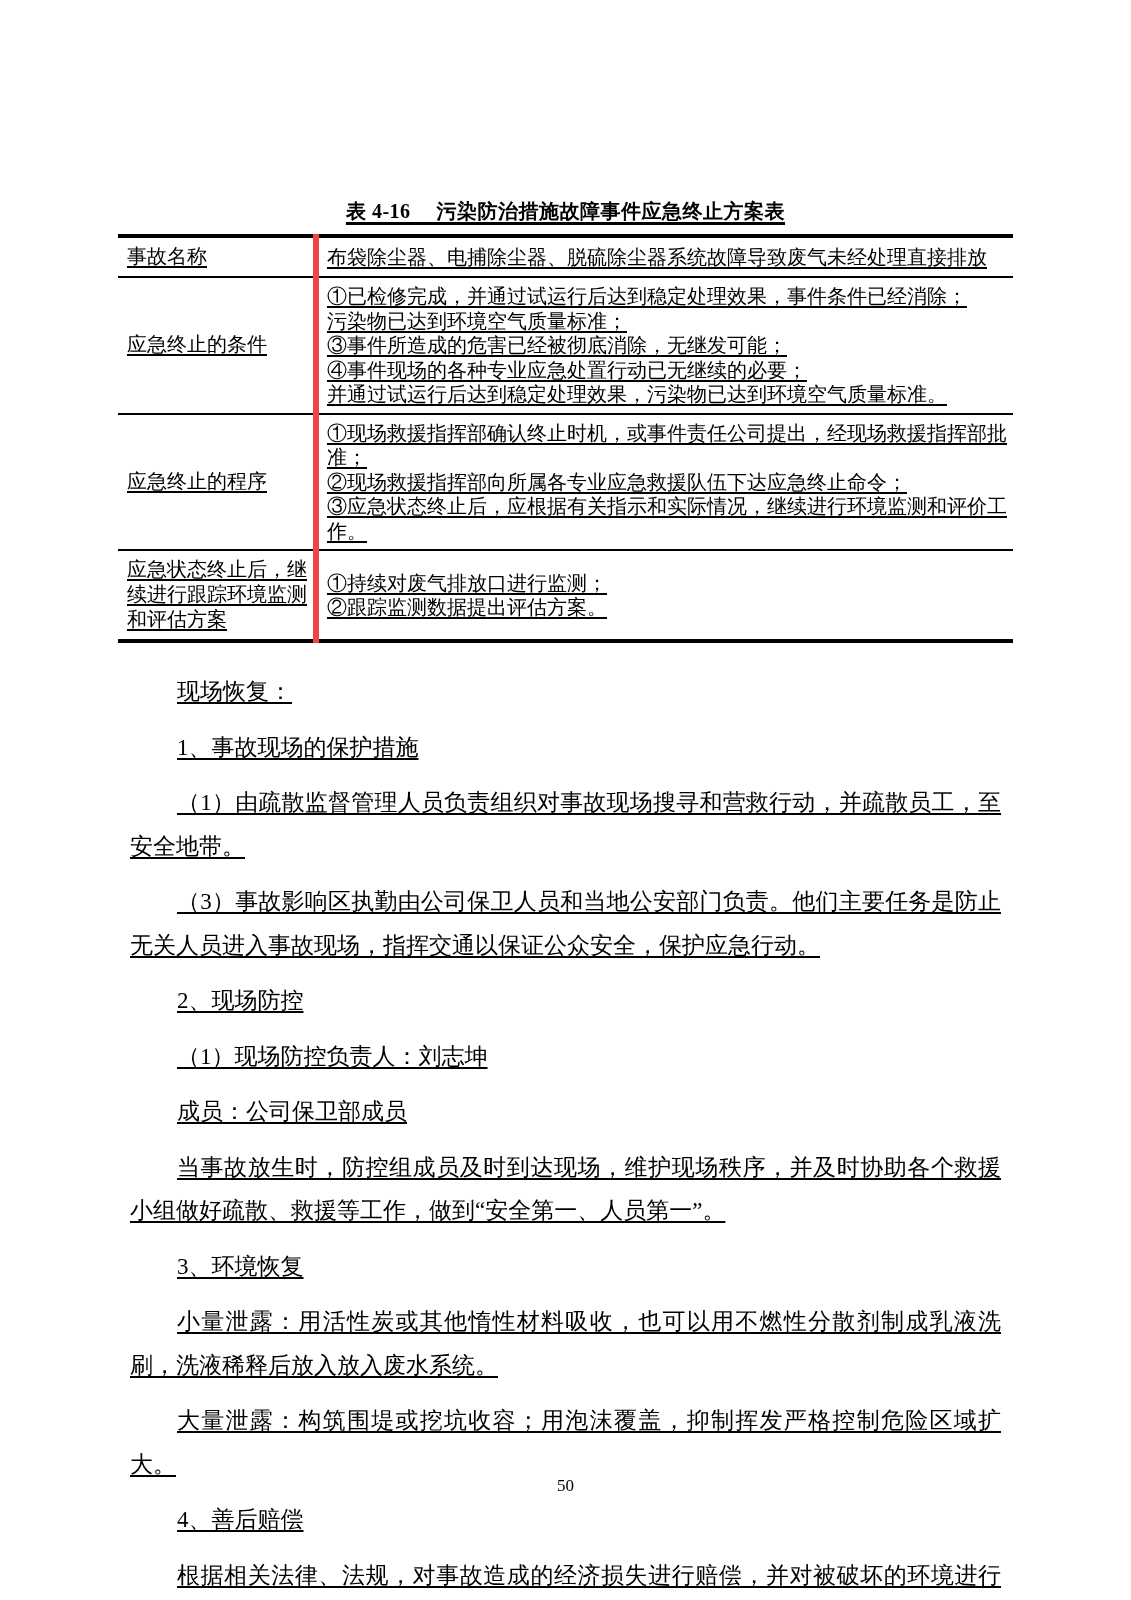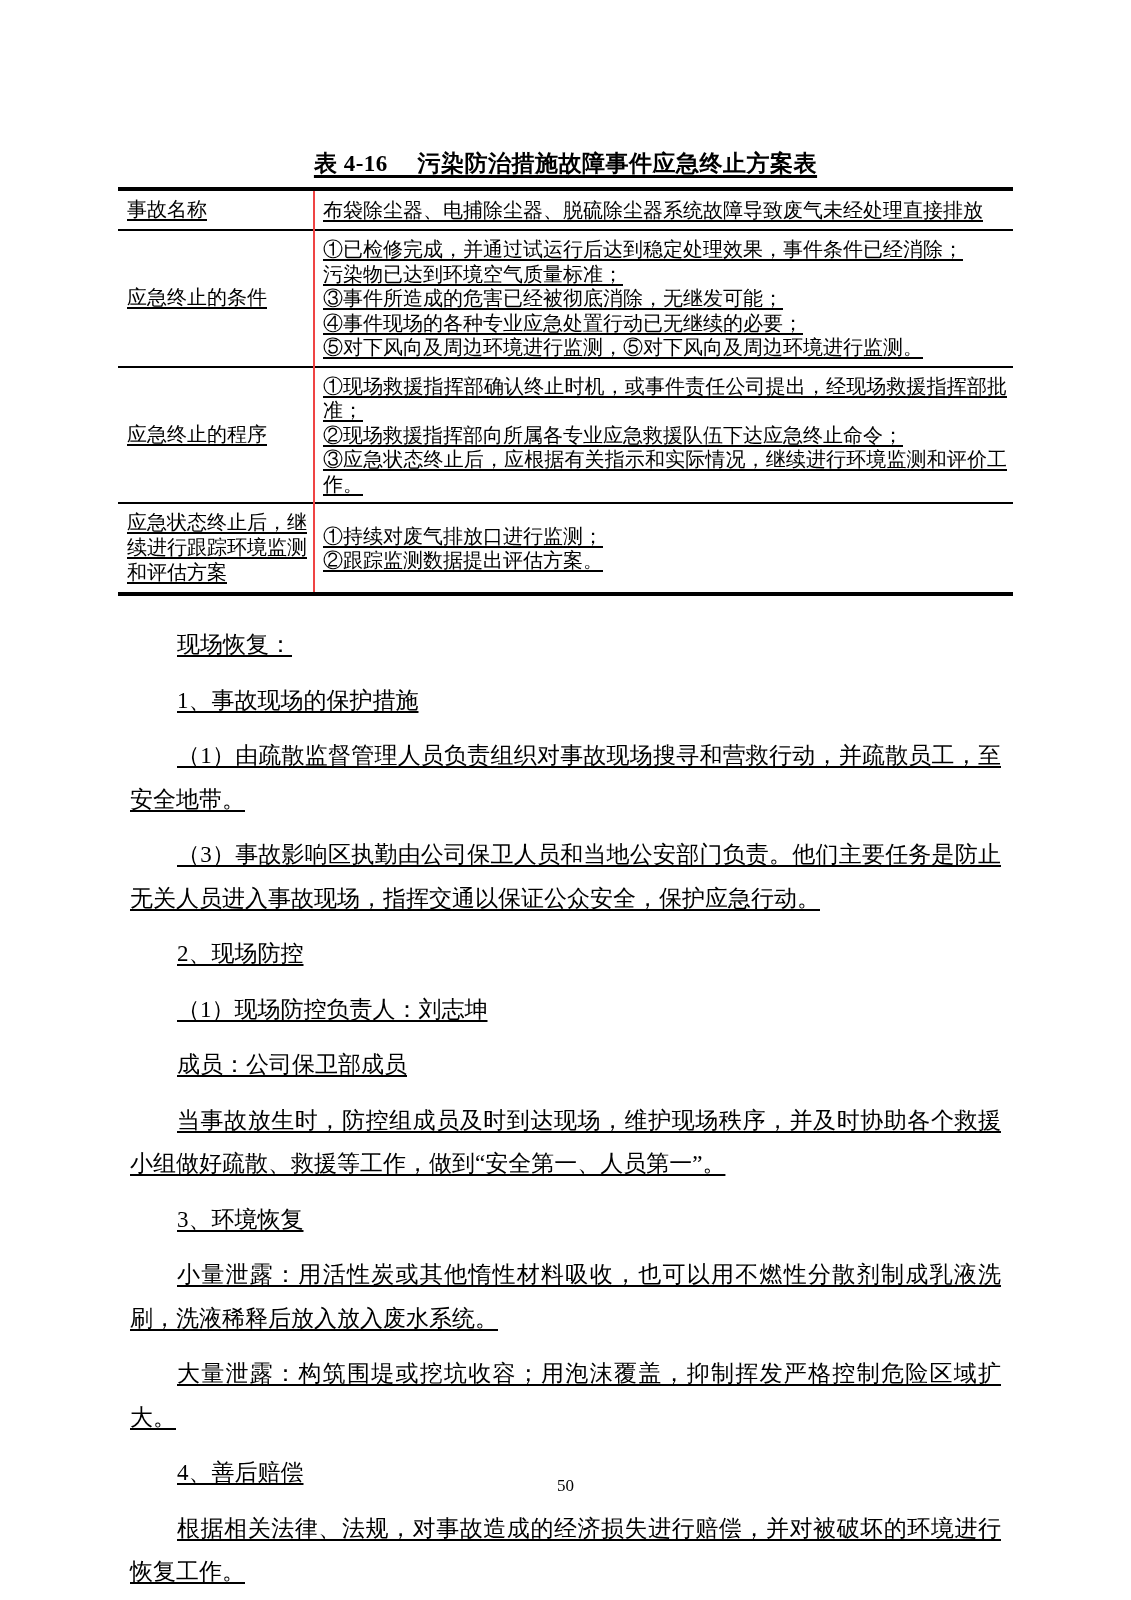--- a/index.html
+++ b/index.html
@@ -16,25 +16,26 @@
   }
   .content {
     position: absolute;
     left: 118px;
     top: 148px;
     width: 895px;
   }
   .doc-title {
     text-align: center;
     font-weight: bold;
-    font-size: 23px;
+    font-size: 20px;
     line-height: 32px;
     letter-spacing: 0.5px;
     margin-bottom: 7px;
     white-space: nowrap;
+    margin-top: 47px;
   }
   .doc-title .u {
     text-decoration: underline;
     text-decoration-thickness: 2.5px;
     text-underline-offset: 4px;
   }
   table.tbl {
     width: 100%;
     border-collapse: collapse;
     border-top: 4px solid #000;
@@ -45,21 +46,21 @@
   table.tbl tr:first-child { border-top: none; }
   table.tbl th {
     width: 180px;
     text-align: left;
     font-weight: normal;
     vertical-align: middle;
     padding: 6px 6px 7px 9px;
     line-height: 25px;
   }
   table.tbl td {
-    border-left: 2px solid #ef4444;
+    border-left: 6px solid #ef4444;
     vertical-align: middle;
     padding: 6px 6px 6px 8px;
     line-height: 24.5px;
   }
   .cell-line { text-align: justify; }
   .u {
     text-decoration: underline;
     text-decoration-thickness: 1.5px;
     text-underline-offset: 3px;
   }
@@ -98,21 +99,21 @@
               <div class="cell-line"><span class="u">布袋除尘器、电捕除尘器、脱硫除尘器系统故障导致废气未经处理直接排放</span></div>
             </td>
           </tr>
           <tr>
             <th><span class="u">应急终止的条件</span></th>
             <td>
               <div class="cell-line"><span class="u">①已检修完成，并通过试运行后达到稳定处理效果，事件条件已经消除；</span></div>
               <div class="cell-line"><span class="u">污染物已达到环境空气质量标准；</span></div>
               <div class="cell-line"><span class="u">③事件所造成的危害已经被彻底消除，无继发可能；</span></div>
               <div class="cell-line"><span class="u">④事件现场的各种专业应急处置行动已无继续的必要；</span></div>
-              <div class="cell-line"><span class="u">⑤对下风向及周边环境进行监测，⑤对下风向及周边环境进行监测。</span></div>
+              <div class="cell-line"><span class="u">并通过试运行后达到稳定处理效果，污染物已达到环境空气质量标准。</span></div>
             </td>
           </tr>
           <tr>
             <th><span class="u">应急终止的程序</span></th>
             <td>
               <div class="cell-line"><span class="u">①现场救援指挥部确认终止时机，或事件责任公司提出，经现场救援指挥部批准；</span></div>
               <div class="cell-line"><span class="u">②现场救援指挥部向所属各专业应急救援队伍下达应急终止命令；</span></div>
               <div class="cell-line"><span class="u">③应急状态终止后，应根据有关指示和实际情况，继续进行环境监测和评价工作。</span></div>
             </td>
           </tr>

